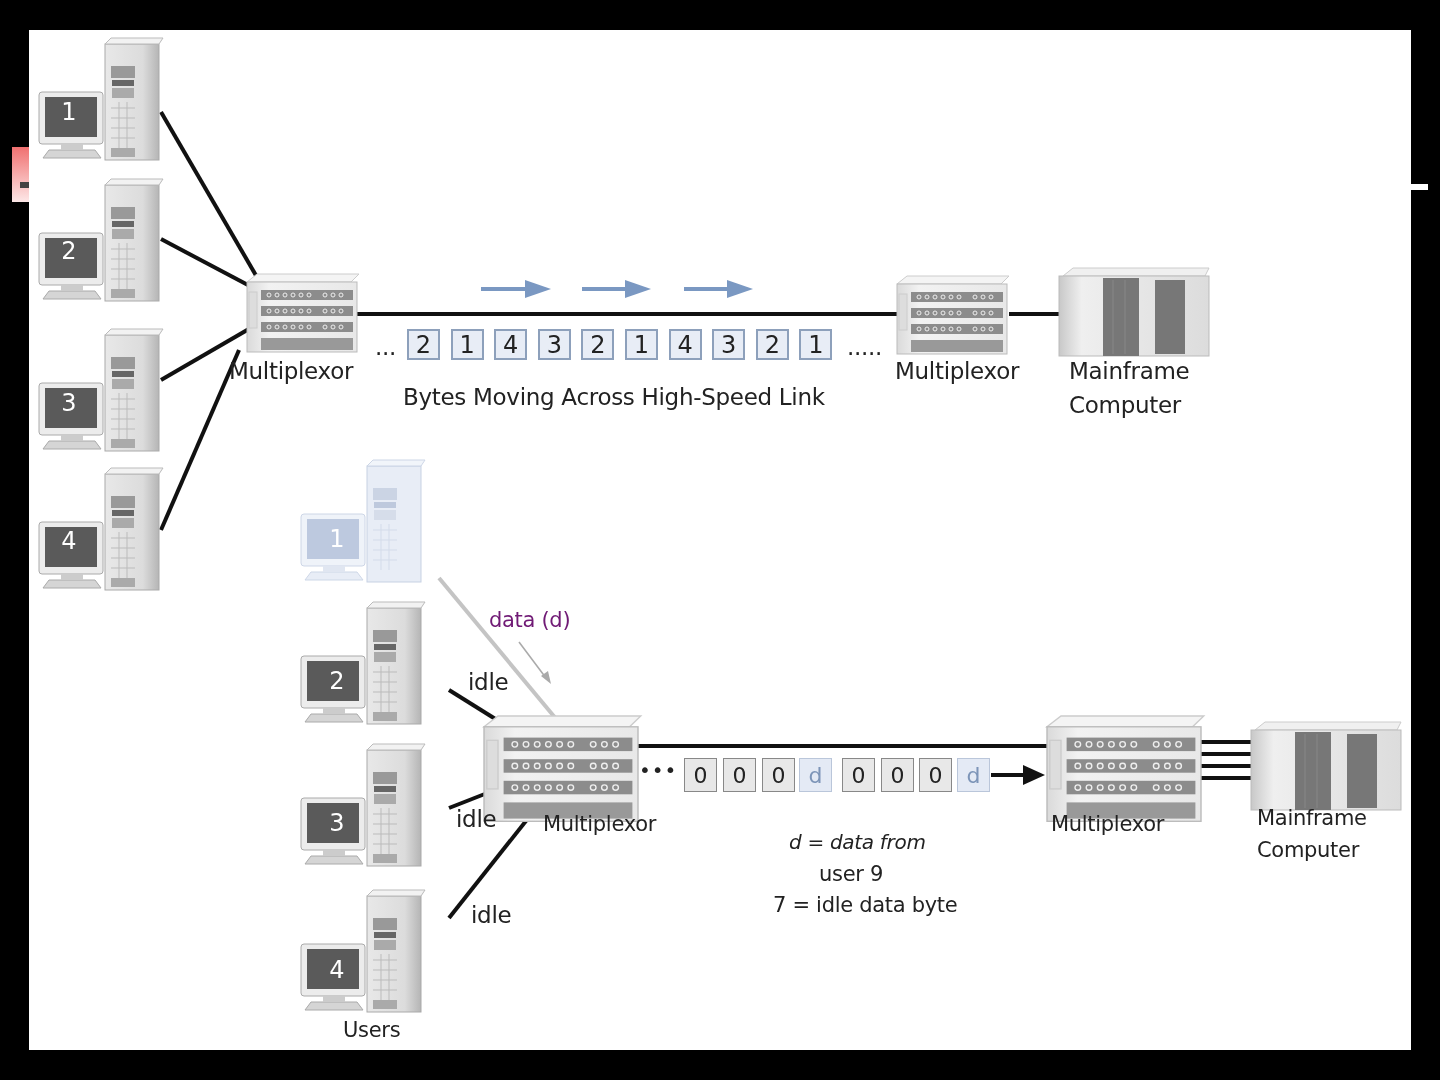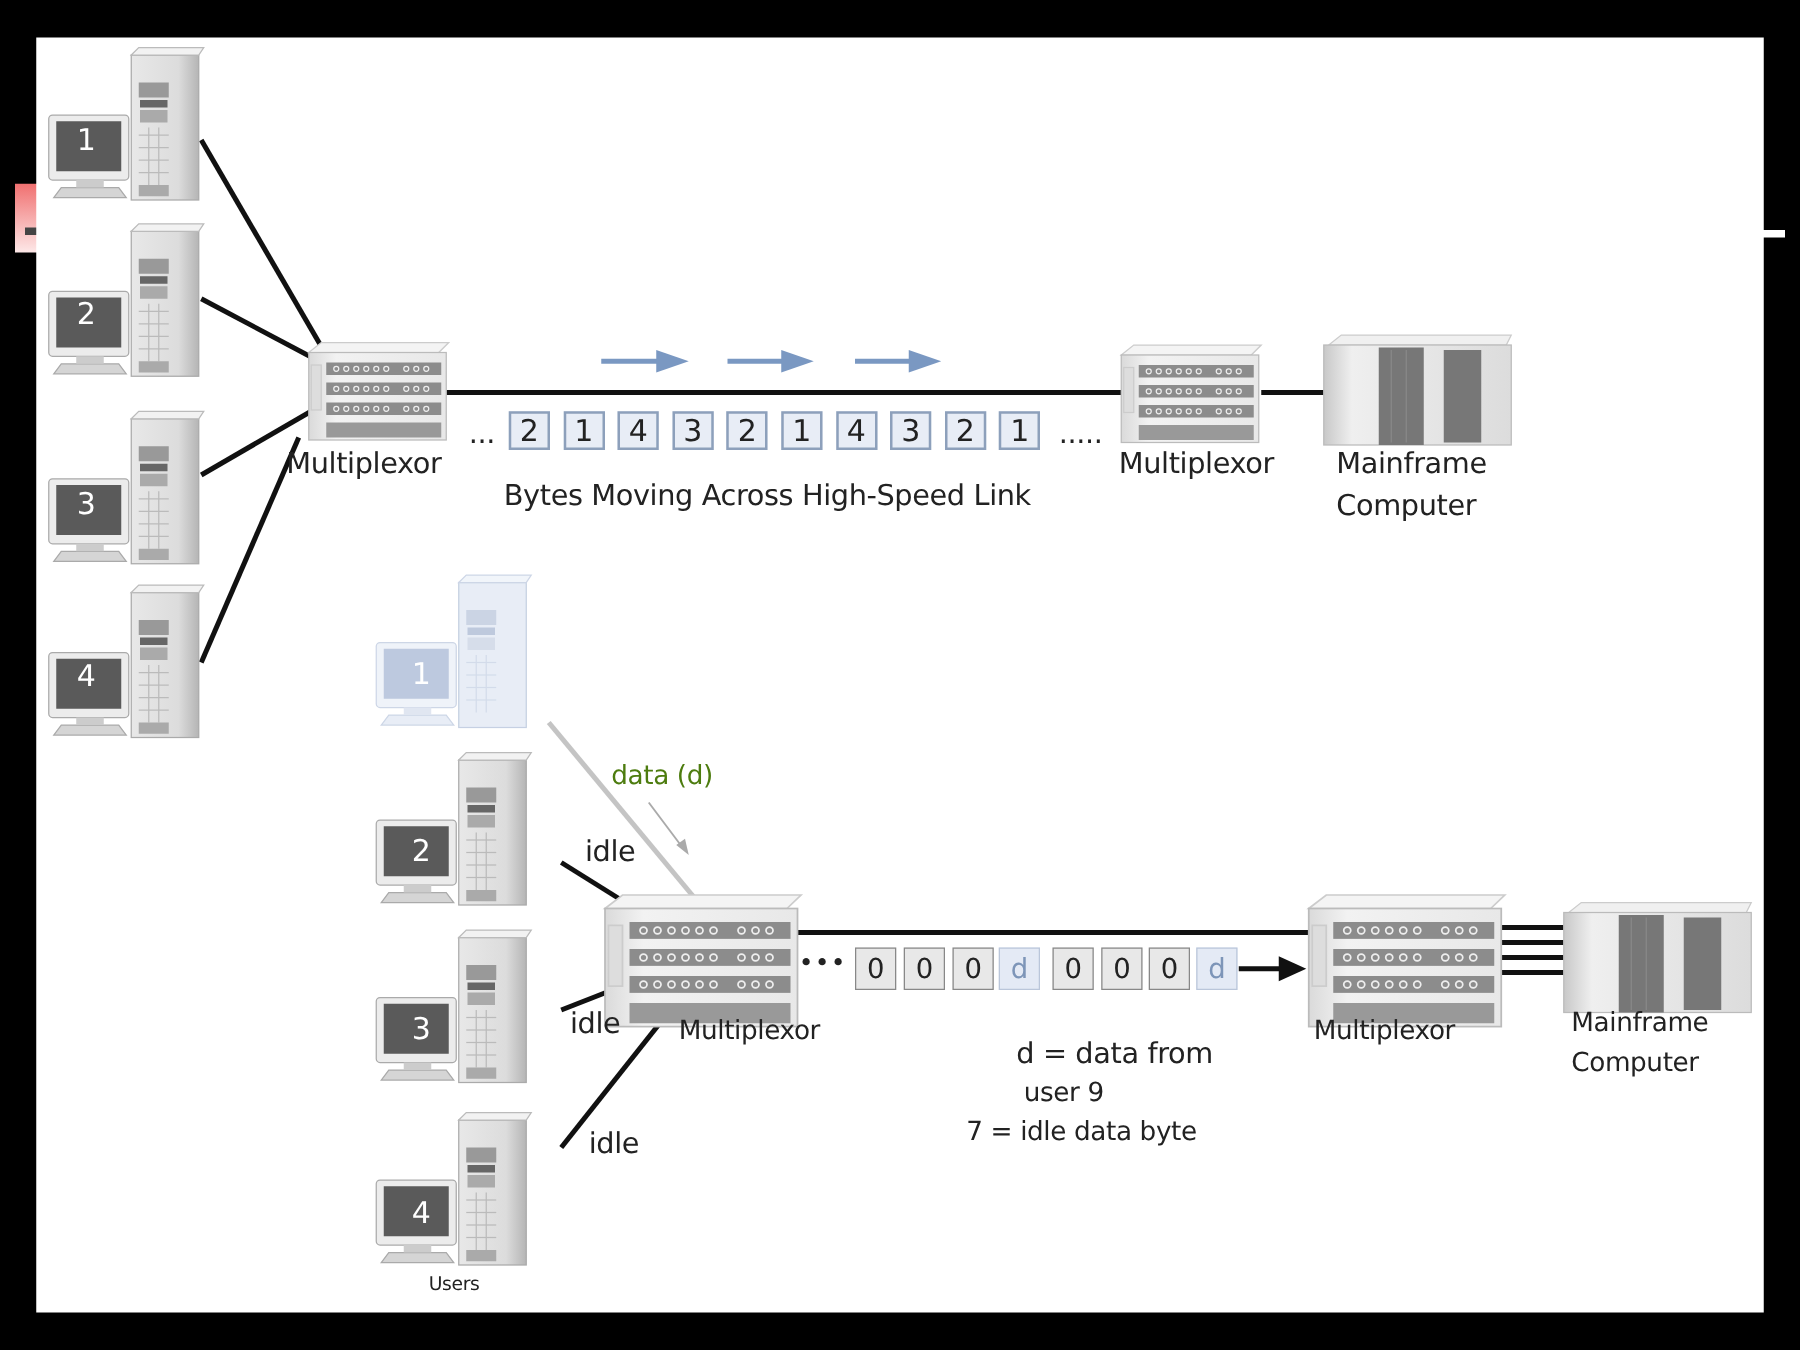--- a/index.html
+++ b/index.html
@@ -6,21 +6,21 @@
   body { width:1440px; height:1080px; background:#000; position:relative; overflow:hidden;
          font-family:"DejaVu Sans", sans-serif; }
   #red-tab { position:absolute; left:12px; top:147px; width:18px; height:55px;
              background:linear-gradient(180deg,#f07070,#fde8e8); }
   #red-tab-dash { position:absolute; left:20px; top:182px; width:10px; height:6px; background:#444; }
   #right-dash { position:absolute; left:1410px; top:184px; width:18px; height:6px; background:#fff; }
   #canvas { position:absolute; left:29px; top:30px; width:1382px; height:1020px; background:#fff; }
   svg { position:absolute; left:0; top:0; }
   .lbl { position:absolute; font-size:23px; color:#222; white-space:nowrap; line-height:1;
          font-family:"DejaVu Sans", sans-serif; letter-spacing:-0.3px; }
-  .lbl.blue { color:#4d7c0f; }
+  .lbl.blue { color:#701a75; }
   .center { text-align:left; }
   .byte { position:absolute; width:33px; height:31px; box-sizing:border-box;
           border:2px solid #8da0bb; background:#e8edf6; font-size:24px; color:#222;
           display:flex; align-items:center; justify-content:center; }
   .byte2 { position:absolute; width:33px; height:34px; box-sizing:border-box;
            border:1px solid #888; background:#e8e8e8; font-size:22px; color:#222;
            display:flex; align-items:center; justify-content:center; }
   .byte2.data { background:#e4eaf5; color:#7d95b8; border-color:#bac6da; }
   .numtxt { font-family:"DejaVu Sans", sans-serif; font-size:24px; fill:#fff; }
 </style>
@@ -220,32 +220,32 @@
   <div class="lbl" style="left:818px;top:306px;">.....</div>
   <div class="lbl" style="left:374px;top:356px;">Bytes Moving Across High-Speed Link</div>
   <div class="lbl" style="left:866px;top:330px;">Multiplexor</div>
   <div class="lbl center" style="left:1040px;top:330px;width:152px;">Mainframe</div>
   <div class="lbl center" style="left:1040px;top:364px;width:152px;">Computer</div>
 
   <div class="lbl blue" style="left:460px;top:580px;font-size:21px;">data (d)</div>
   <div class="lbl" style="left:439px;top:641px;">idle</div>
   <div class="lbl" style="left:427px;top:778px;">idle</div>
   <div class="lbl" style="left:442px;top:874px;">idle</div>
-  <div class="lbl" style="left:314px;top:990px;font-size:15px;text-align:right;">Users</div>
+  <div class="lbl" style="left:314px;top:990px;font-size:21px;text-align:right;">Users</div>
   <div class="lbl" style="left:514px;top:784px;font-size:21px;">Multiplexor</div>
   <div class="lbl" style="left:610px;top:730px;font-size:20px;letter-spacing:1px;">•••</div>
   <div id="bottom-bytes">
       <div class="byte2" style="left: 655px; top: 728px;">0</div>
       <div class="byte2" style="left: 694px; top: 728px;">0</div>
       <div class="byte2" style="left: 733px; top: 728px;">0</div>
       <div class="byte2 data" style="left: 770px; top: 728px;">d</div>
       <div class="byte2" style="left: 813px; top: 728px;">0</div>
       <div class="byte2" style="left: 852px; top: 728px;">0</div>
       <div class="byte2" style="left: 890px; top: 728px;">0</div>
       <div class="byte2 data" style="left: 928px; top: 728px;">d</div>
     </div>
-  <div class="lbl" style="left:784px;top:802px;font-size:23px;">d = data from</div>
+  <div class="lbl" style="left:760px;top:802px;font-size:20px;font-style:italic;">d = data from</div>
   <div class="lbl" style="left:790px;top:834px;font-size:21px;">user 9</div>
   <div class="lbl" style="left:744px;top:865px;font-size:21px;">7 = idle data byte</div>
   <div class="lbl" style="left:1022px;top:784px;font-size:21px;">Multiplexor</div>
   <div class="lbl center" style="left:1228px;top:778px;width:150px;font-size:21px;">Mainframe</div>
   <div class="lbl center" style="left:1228px;top:810px;width:150px;font-size:21px;">Computer</div>
 </div>
 
 </body></html>

